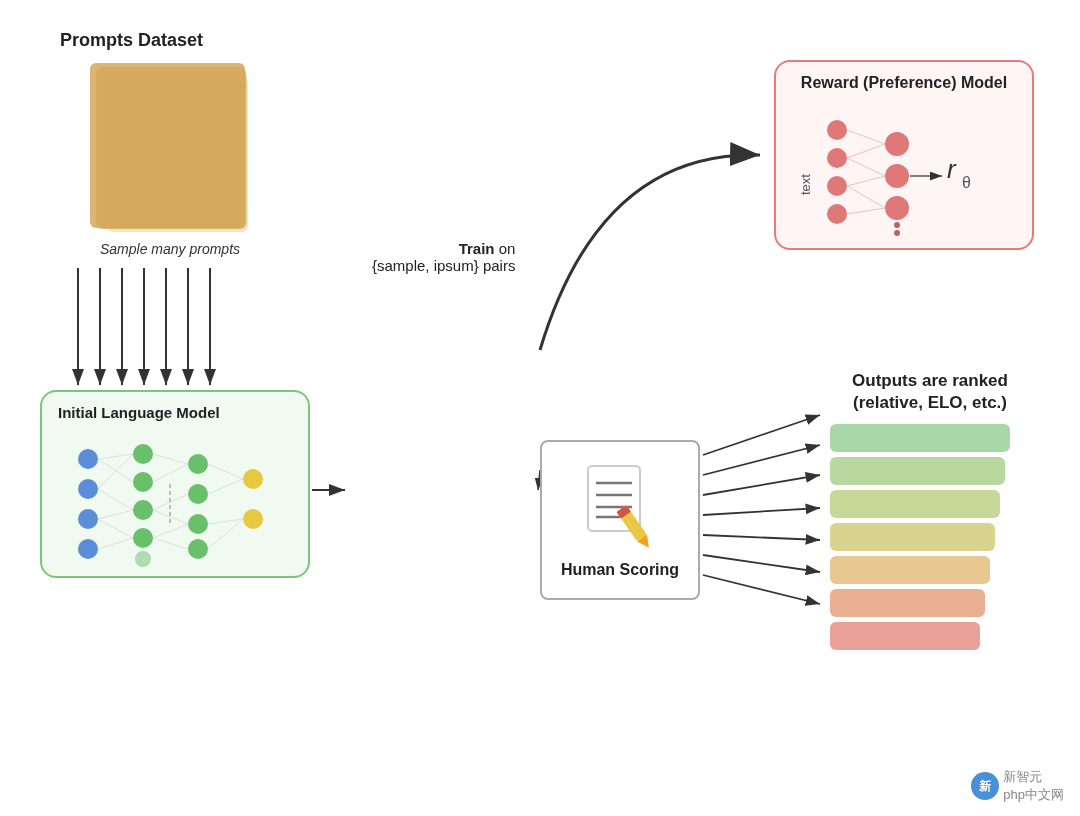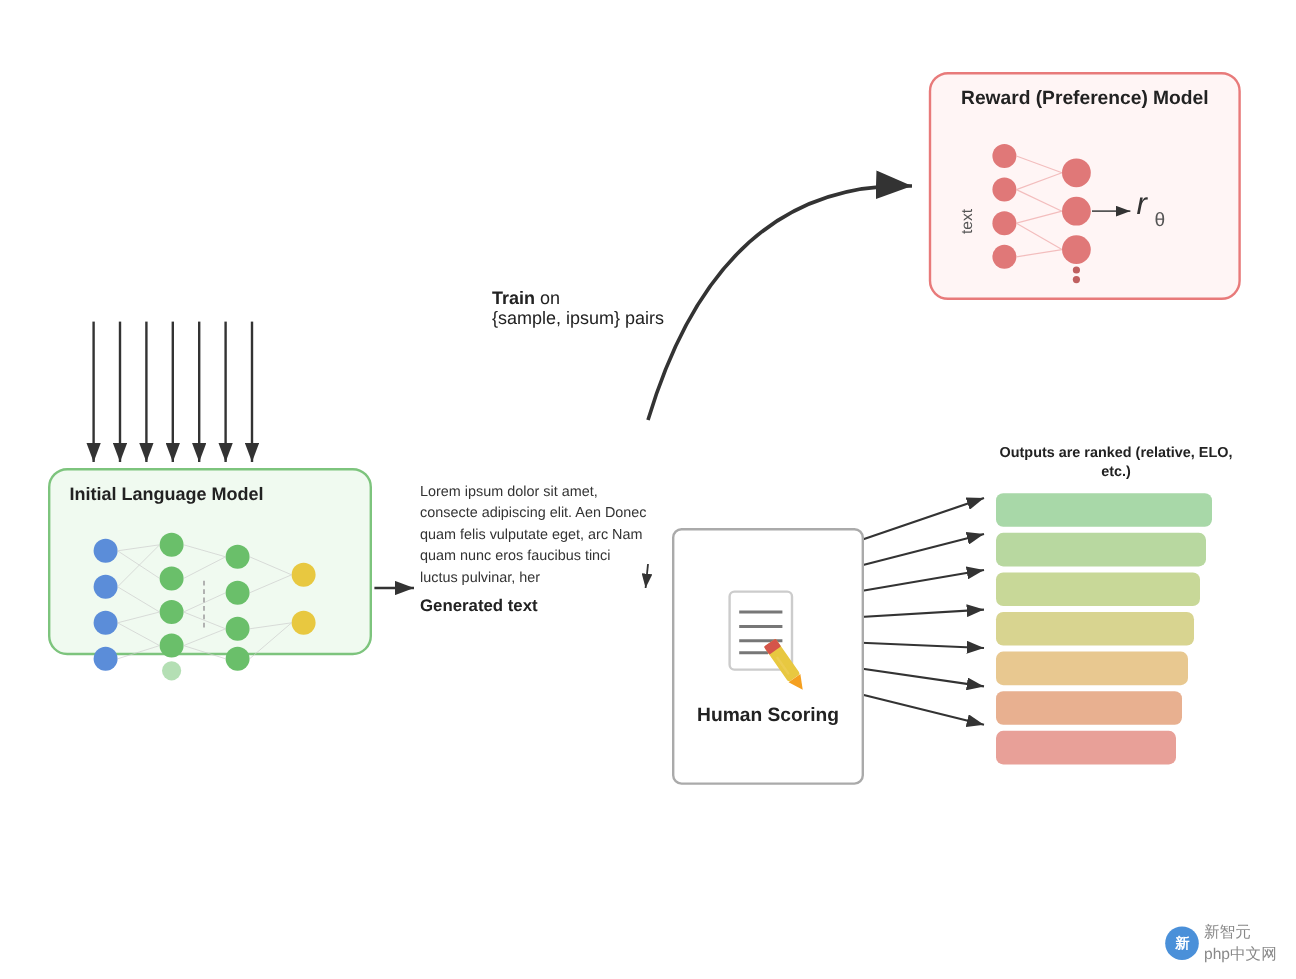--- a/index.html
+++ b/index.html
@@ -59,21 +59,21 @@
       margin-top: 8px;
       text-align: center;
     }
 
     
     .lang-model-box {
       position: absolute;
       top: 390px;
       left: 40px;
       width: 270px;
-      height: 156px;
+      height: 188px;
       border: 2.5px solid #7dc47d;
       border-radius: 16px;
       background: #f0faf0;
       padding: 12px 16px;
     }
 
     .lang-model-title {
       font-size: 15px;
       font-weight: bold;
       color: #222;
@@ -107,30 +107,29 @@
       color: #222;
       margin-top: 6px;
     }
 
     
     .human-scoring-box {
       position: absolute;
       top: 440px;
       left: 540px;
       width: 160px;
-      height: 214px;
+      height: 160px;
       border: 2px solid #aaa;
       border-radius: 8px;
       background: #fff;
       display: flex;
       flex-direction: column;
       align-items: center;
       justify-content: center;
       padding: 10px;
-      margin-left: 20px;
     }
 
     .human-scoring-label {
       font-size: 16px;
       font-weight: bold;
       color: #222;
       margin-top: 10px;
       text-align: center;
     }
 
@@ -142,21 +141,21 @@
 
     
     .ranked-outputs {
       position: absolute;
       top: 370px;
       right: 50px;
       width: 200px;
     }
 
     .ranked-title {
-      font-size: 12px;
+      font-size: 17px;
       font-weight: bold;
       color: #222;
       text-align: center;
       margin-bottom: 10px;
       line-height: 1.3;
     }
 
     .rank-bar {
       height: 28px;
       border-radius: 6px;
@@ -181,23 +180,24 @@
       font-weight: bold;
       color: #222;
       text-align: center;
       margin-bottom: 8px;
     }
 
     
     .train-label {
       position: absolute;
       top: 240px;
-      left: 410px;
+      left: 372px;
       font-size: 15px;
       color: #222;
+      text-align: right;
     }
 
     .train-label strong {
       font-weight: bold;
     }
 
     
     .arrows-svg {
       position: absolute;
       top: 0; left: 0;
@@ -263,20 +263,30 @@
 
     <line x1="703" y1="455" x2="820" y2="415" stroke="#333" stroke-width="1.8" marker-end="url(#arrowhead)"></line>
     <line x1="703" y1="475" x2="820" y2="445" stroke="#333" stroke-width="1.8" marker-end="url(#arrowhead)"></line>
     <line x1="703" y1="495" x2="820" y2="475" stroke="#333" stroke-width="1.8" marker-end="url(#arrowhead)"></line>
     <line x1="703" y1="515" x2="820" y2="508" stroke="#333" stroke-width="1.8" marker-end="url(#arrowhead)"></line>
     <line x1="703" y1="535" x2="820" y2="540" stroke="#333" stroke-width="1.8" marker-end="url(#arrowhead)"></line>
     <line x1="703" y1="555" x2="820" y2="572" stroke="#333" stroke-width="1.8" marker-end="url(#arrowhead)"></line>
     <line x1="703" y1="575" x2="820" y2="604" stroke="#333" stroke-width="1.8" marker-end="url(#arrowhead)"></line>
   </svg>
 
+  <div class="prompts-dataset">
+    <div class="prompts-title">Prompts Dataset</div>
+    <div class="stacked-pages">
+      <div class="page"></div>
+      <div class="page"></div>
+      <div class="page"></div>
+      <div class="page"></div>
+    </div>
+    <div class="sample-label">Sample many prompts</div>
+  </div>
 
   <div class="lang-model-box">
     <div class="lang-model-title">Initial Language Model</div>
     <svg class="nn-svg" viewBox="0 0 220 130">
 
       <circle cx="30" cy="25" r="10" fill="#5b8dd9"></circle>
       <circle cx="30" cy="55" r="10" fill="#5b8dd9"></circle>
       <circle cx="30" cy="85" r="10" fill="#5b8dd9"></circle>
       <circle cx="30" cy="115" r="10" fill="#5b8dd9"></circle>
 
@@ -311,24 +321,20 @@
         <line x1="150" y1="30" x2="185" y2="45"></line>
         <line x1="150" y1="60" x2="185" y2="45"></line>
         <line x1="150" y1="90" x2="185" y2="85"></line>
         <line x1="150" y1="115" x2="185" y2="85"></line>
       </g>
 
       <line x1="112" y1="50" x2="112" y2="90" stroke="#aaa" stroke-width="1.5" stroke-dasharray="4,3"></line>
     </svg>
   </div>
 
-  <div class="generated-text-area">
-    <div class="generated-text-content">Lorem ipsum dolor sit amet, consecte adipiscing elit. Aen Donec quam felis vulputate eget, arc Nam quam nunc eros faucibus tinci luctus pulvinar, her</div>
-    <div class="generated-text-label">Generated text</div>
-  </div>
 
   <div class="human-scoring-box">
 
     <svg class="doc-icon" viewBox="0 0 80 90">
 
       <rect x="8" y="5" width="52" height="65" rx="4" fill="white" stroke="#ccc" stroke-width="2"></rect>
 
       <line x1="16" y1="22" x2="52" y2="22" stroke="#777" stroke-width="2.5"></line>
       <line x1="16" y1="34" x2="52" y2="34" stroke="#777" stroke-width="2.5"></line>
       <line x1="16" y1="46" x2="52" y2="46" stroke="#777" stroke-width="2.5"></line>

